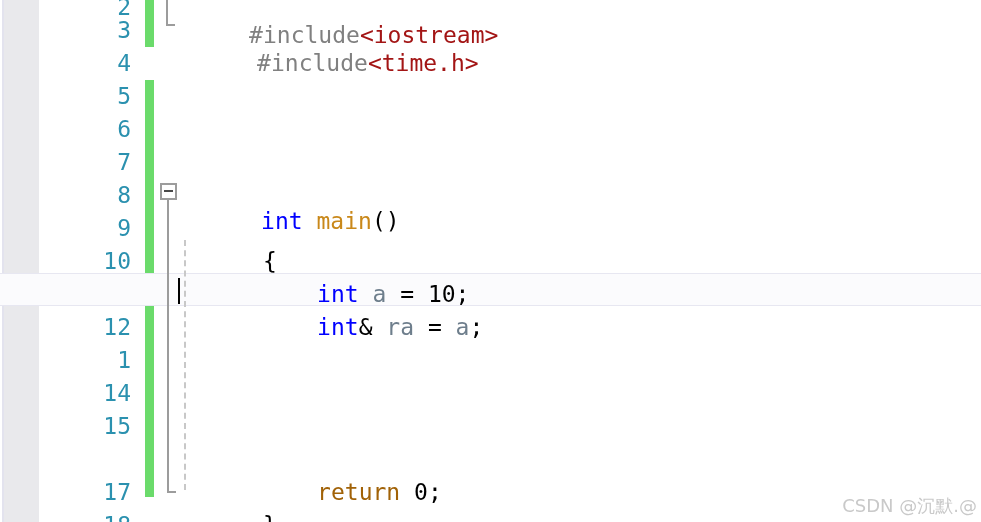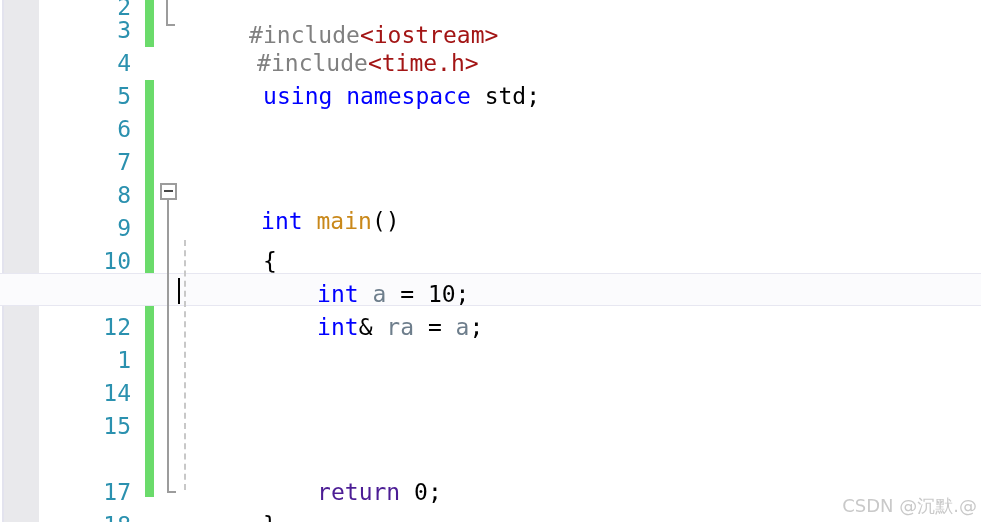--- a/index.html
+++ b/index.html
@@ -81,21 +81,21 @@
     position:absolute;white-space:pre;
     font-family:"DejaVu Sans Mono","Liberation Mono",monospace;
     font-size:23px;line-height:33px;
     color:#000000;
   }
   .kw   {color:#0000FF;}   
   .pp   {color:#808080;}   
   .str  {color:#A31515;}   
   .fn   {color:#C9881A;}   
   .var  {color:#6E7E8C;}   
-  .ctl  {color:#4c1d95;}   
+  .ctl  {color:#a16207;}   
   .num  {color:#000000;}
   .punc {color:#000000;}
 
   
   .watermark{
     position:absolute;right:4px;bottom:4px;
     color:#C9C9C9;font-size:18px;
     font-family:"DejaVu Sans","Liberation Sans",sans-serif;
     white-space:nowrap;
   }
@@ -147,23 +147,20 @@
     <div class="caret" style="left:20px;top:278px;height:26px;"></div>
 
     <div class="cl" style="left:8px;top:-14px;">
       <span class="pp">#include</span><span class="str">&lt;iostream&gt;</span>
     </div>
 
     <div class="cl" style="left:16px;top:14px;">
       <span class="pp">#include</span><span class="str">&lt;time.h&gt;</span>
     </div>
 
-    <div class="cl" style="left:22px;top:47px;">
-      <span class="kw">using namespace</span><span class="punc"> std;</span>
-    </div>
 
     <div class="cl" style="left:22px;top:80px;"></div>
     <div class="cl" style="left:22px;top:113px;"></div>
     <div class="cl" style="left:22px;top:146px;"></div>
 
     <div class="cl" style="left:20px;top:172px;">
       <span class="kw">int</span><span class="punc"> </span><span class="fn">main</span><span class="punc">()</span>
     </div>
 
     <div class="cl" style="left:22px;top:212px;">

